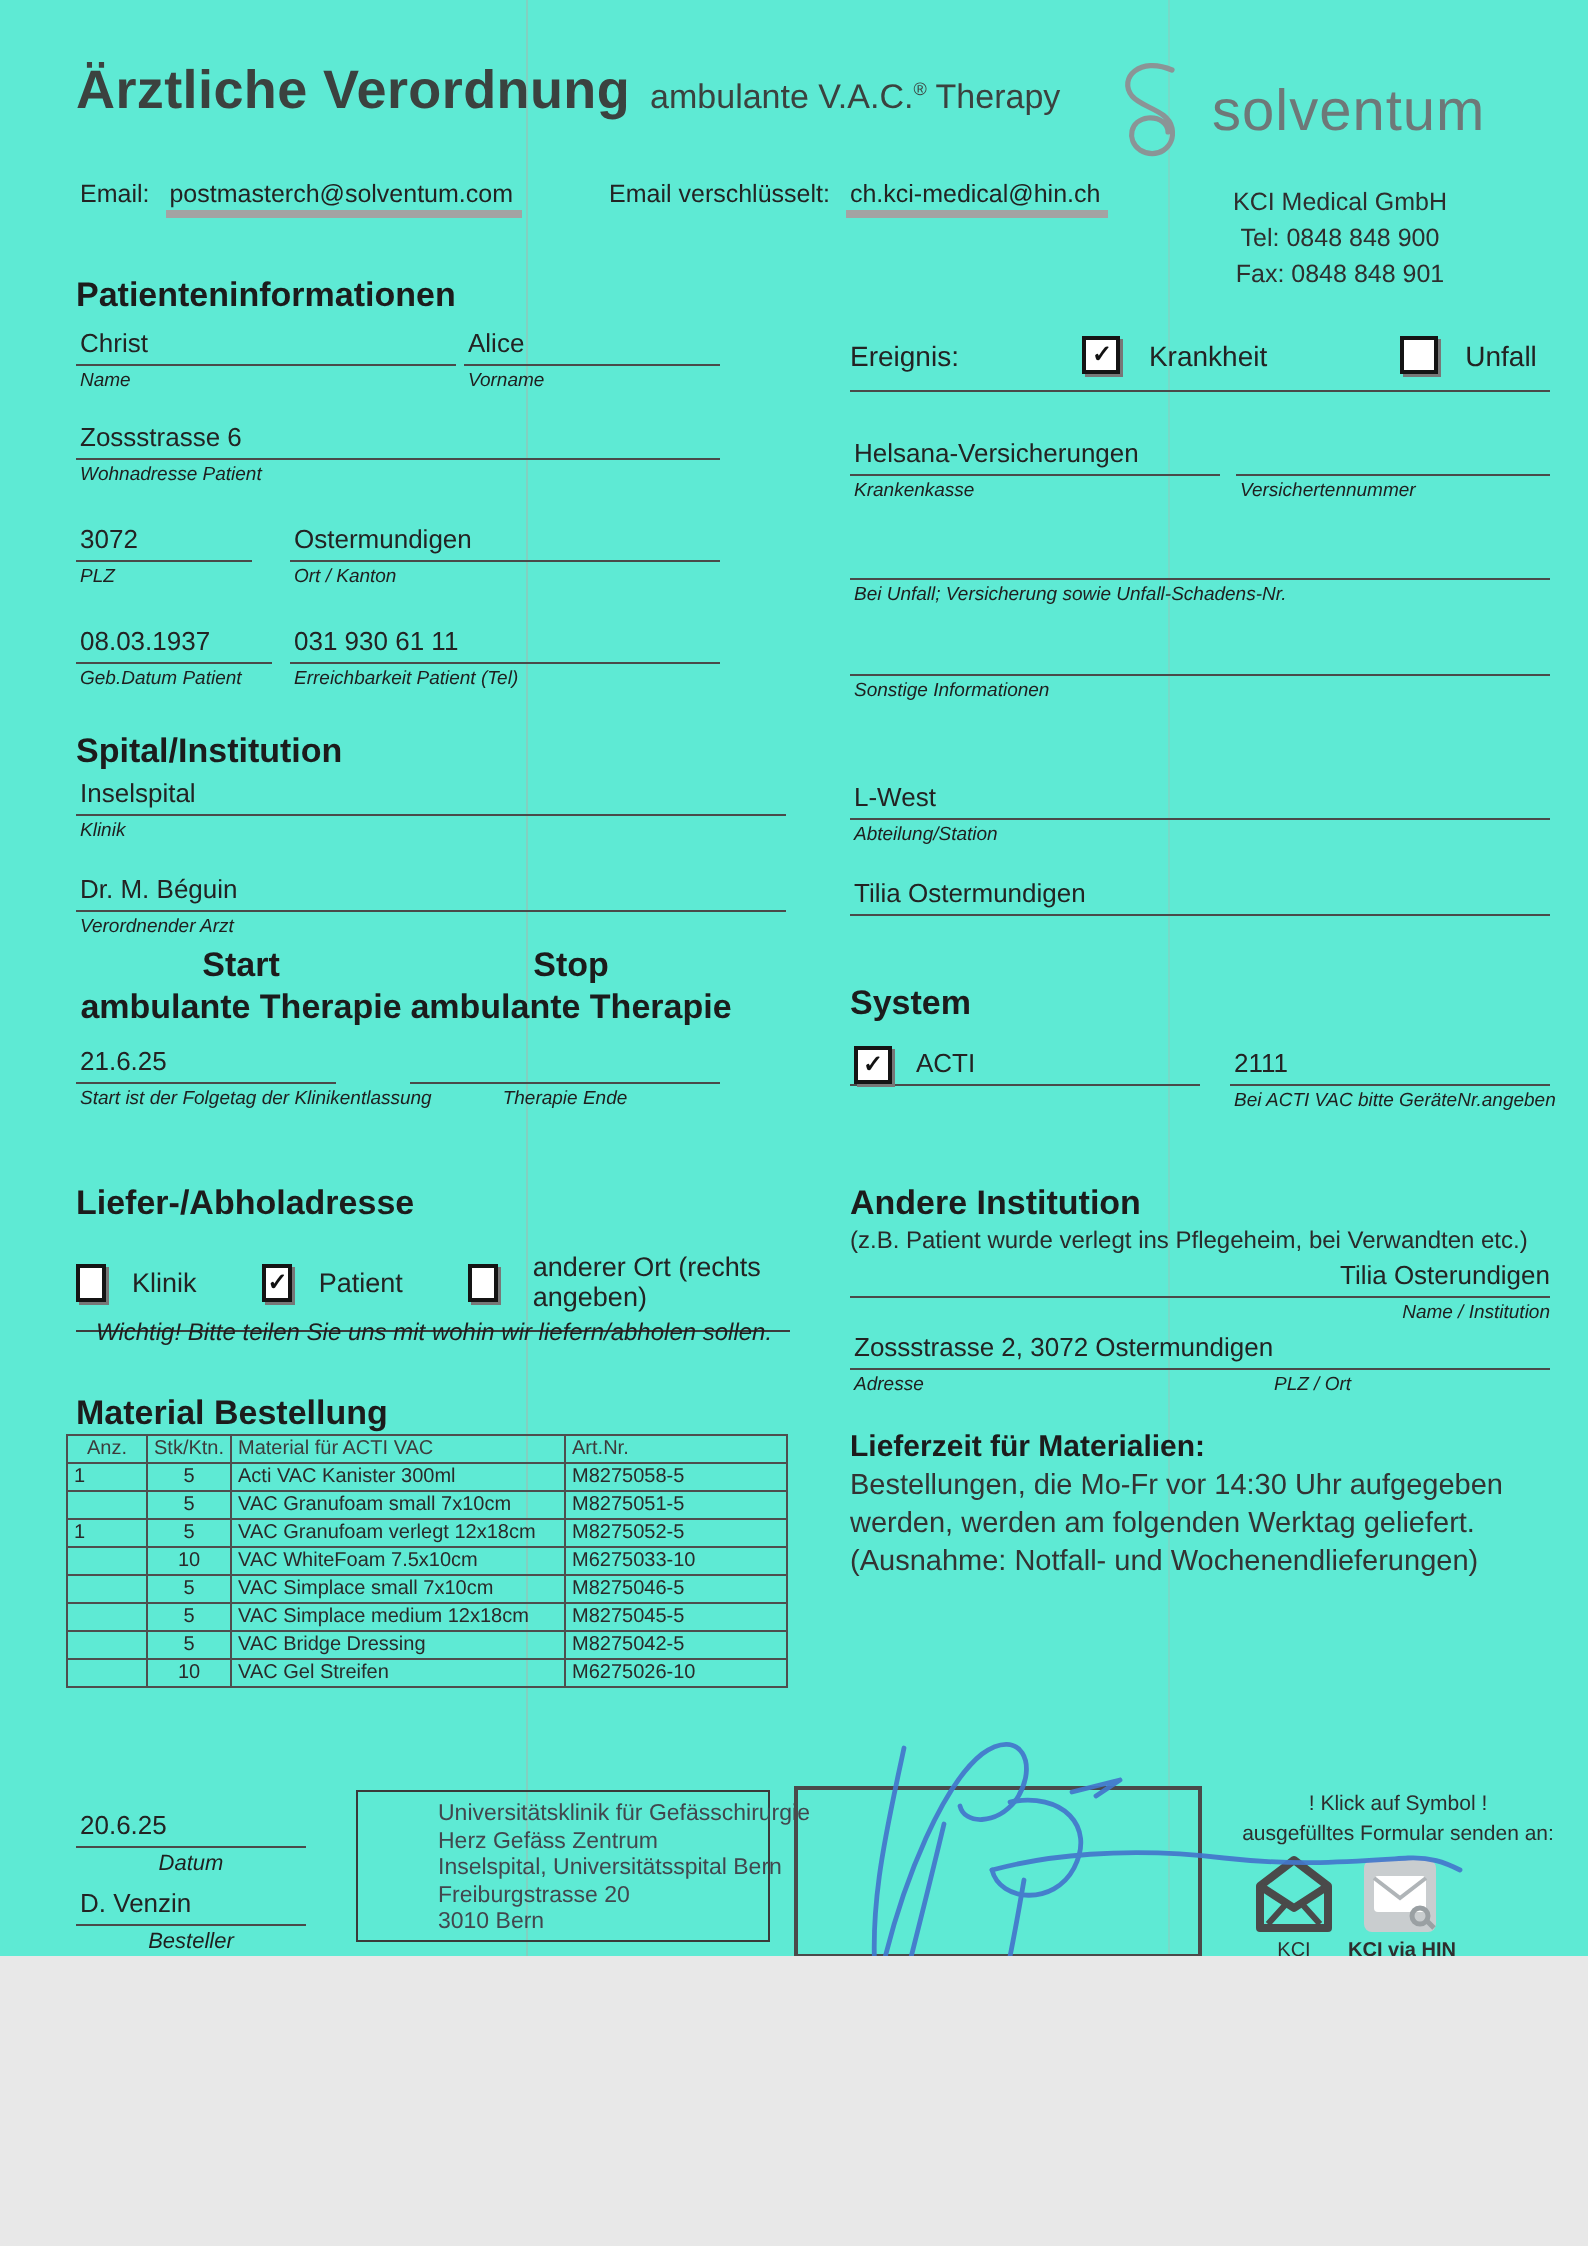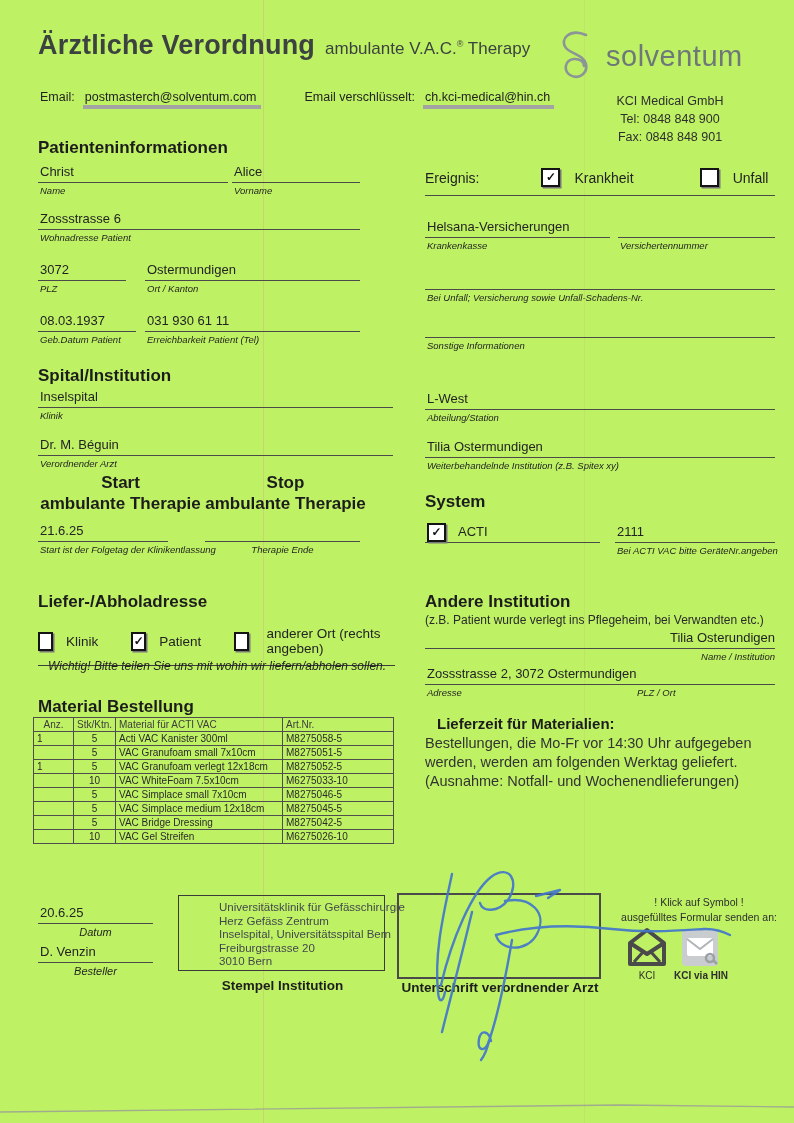--- a/index.html
+++ b/index.html
@@ -1,18 +1,18 @@
 <!DOCTYPE html>
 <html><head>
 <meta charset="utf-8">
 <style>
   html,body{margin:0;padding:0;background:#e8e8e8;}
   .page{
-    position:relative;width:794px;height:1123px;margin:0 auto;
-    background:#bef264;overflow:hidden;
+    position:relative;width:794px;height:978px;margin:0 auto;
+    background:#5eead4;overflow:hidden;
     font-family:"Liberation Sans",sans-serif;color:#232323;
   }
   
   .scanline-v{position:absolute;top:0;bottom:0;width:1px;pointer-events:none;}
   .scanline-bottom{position:absolute;pointer-events:none;}
   
   .titlebar{position:absolute;left:38px;top:30px;display:flex;align-items:baseline;gap:10px;}
   .title{font-size:27px;font-weight:bold;color:#3b423f;letter-spacing:.2px;}
   .subtitle{font-size:17px;color:#3b423f;}
   .subtitle sup{font-size:9px;}
@@ -168,21 +168,20 @@
     <div class="v"></div>
     <div class="l center">Therapie Ende</div>
   </div>
 
   <div class="field" style="left:425px;top:390px;width:350px;">
     <div class="v">L-West</div>
     <div class="l">Abteilung/Station</div>
   </div>
   <div class="field" style="left:425px;top:438px;width:350px;">
     <div class="v">Tilia Ostermundigen</div>
-    <div class="l">Weiterbehandelnde Institution (z.B. Spitex xy)</div>
   </div>
 
   <div class="h1" style="left:425px;top:492px;">System</div>
   <div class="field" style="left:425px;top:523px;width:175px;">
     <div class="v"><span class="cb">✓</span><span style="margin-left:12px;font-size:13px;">ACTI</span></div>
     <div class="l"></div>
   </div>
   <div class="field" style="left:615px;top:523px;width:160px;">
     <div class="v">2111</div>
     <div class="l">Bei ACTI VAC bitte GeräteNr.angeben</div>
@@ -266,21 +265,21 @@
         </tr>
     <tr>
           <td></td>
           <td style="text-align:center;">10</td>
           <td>VAC Gel Streifen</td>
           <td>M6275026-10</td>
         </tr>
   </tbody>
     </table>
 
-  <div class="h1small" style="left:425px;top:715px;margin-left:12px;">Lieferzeit für Materialien:</div>
+  <div class="h1small" style="left:425px;top:715px;">Lieferzeit für Materialien:</div>
   <div style="position:absolute;left:425px;top:734px;width:352px;font-size:14.5px;line-height:19px;color:#333;">Bestellungen, die Mo-Fr vor 14:30 Uhr aufgegeben werden, werden am folgenden Werktag geliefert. (Ausnahme: Notfall- und Wochenendlieferungen)</div>
 
   <div class="field" style="left:38px;top:904px;width:115px;">
     <div class="v">20.6.25</div>
     <div class="l center" style="font-size:11px;">Datum</div>
   </div>
   <div class="field" style="left:38px;top:943px;width:115px;">
     <div class="v">D. Venzin</div>
     <div class="l center" style="font-size:11px;">Besteller</div>
   </div>

